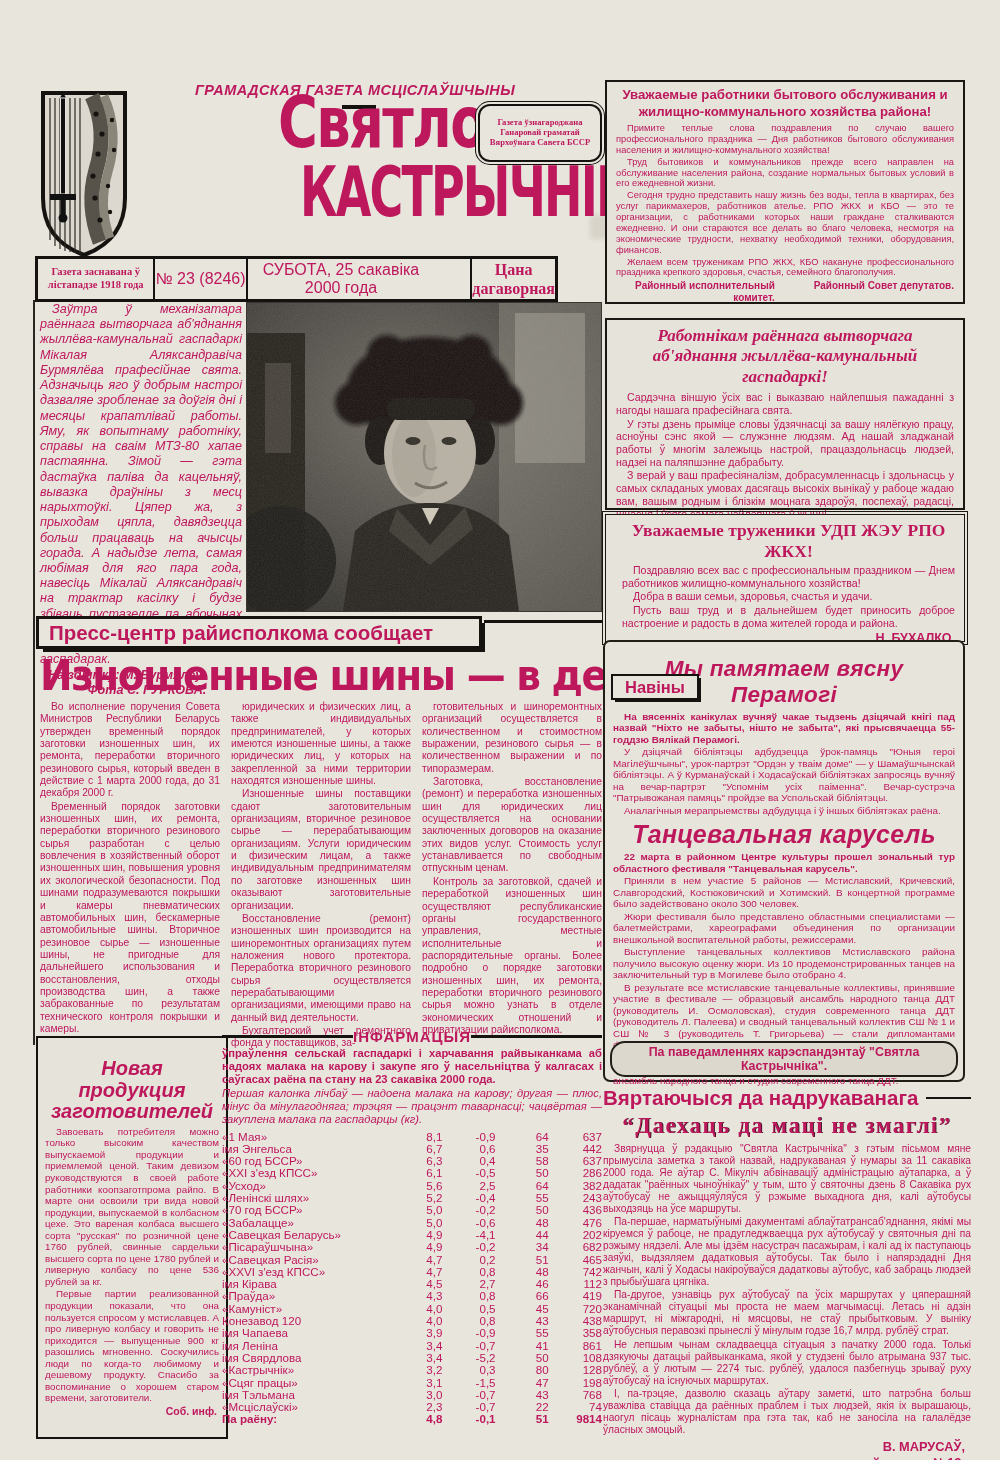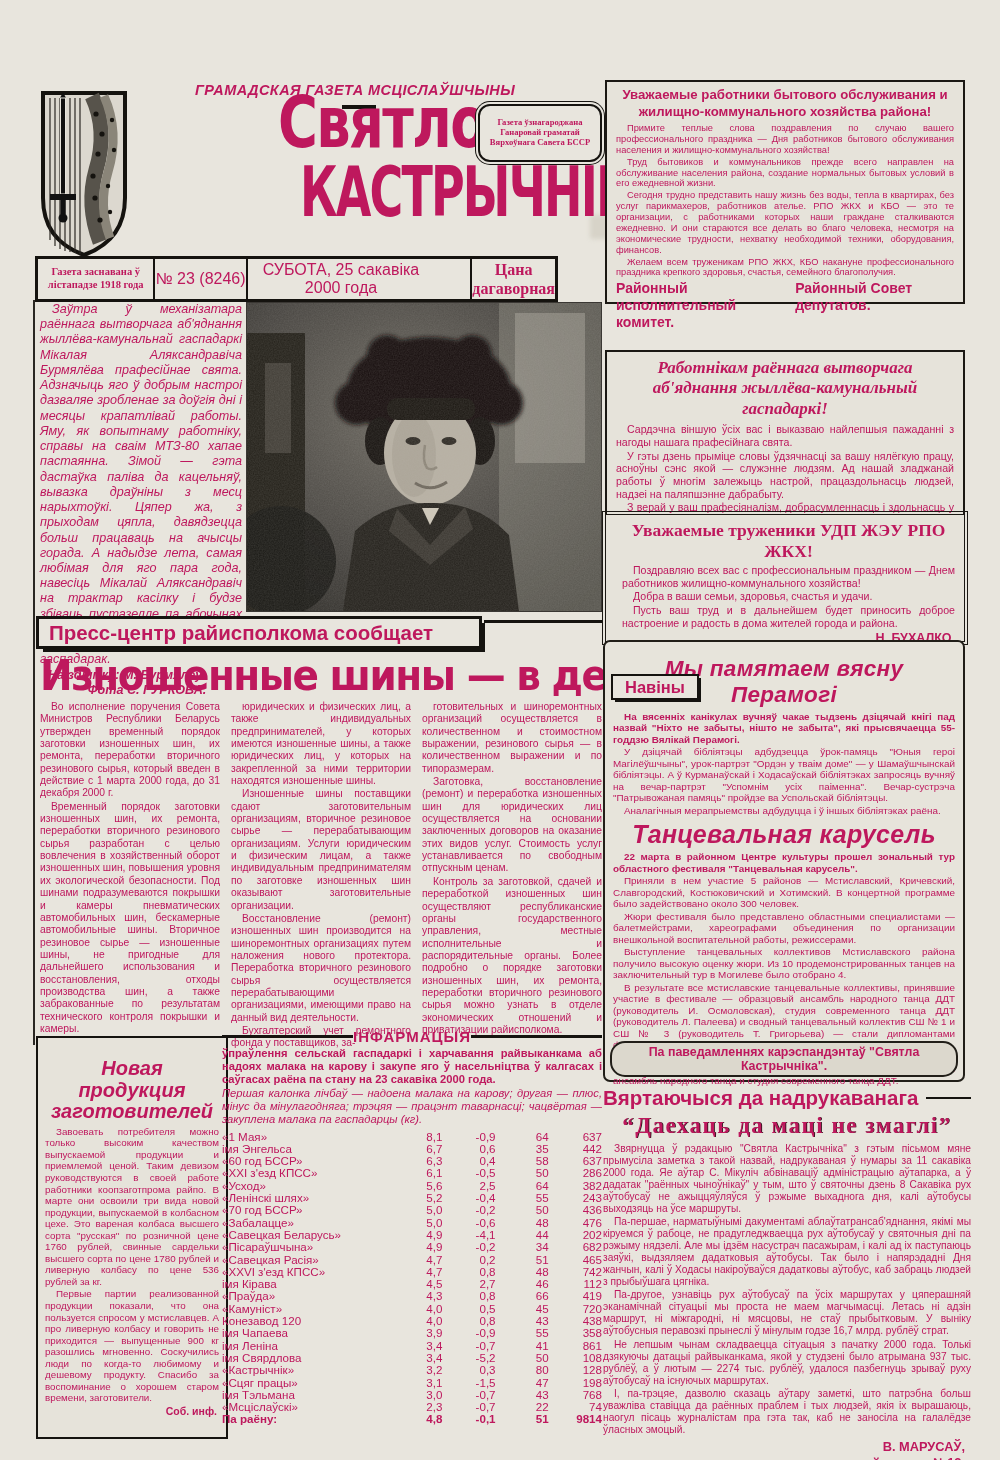--- a/index.html
+++ b/index.html
@@ -31,22 +31,22 @@
   .cell-founded{width:128px;font-family:"Liberation Serif",serif;font-weight:bold;font-size:10.5px;line-height:1.2;}
   .cell-issue{width:100px;font-size:16px;}
   .cell-date{width:207px;font-size:16px;}
   .cell-price{flex:1;font-family:"Liberation Serif",serif;font-weight:bold;font-size:16px;line-height:1.2;margin-left:36px;}
   
   .gbox{left:605px;width:360px;border:2px solid #1b1813;padding:4px 9px;background:#e6e3da;box-sizing:border-box;}
   .g1{top:80px;height:224px;}
   .g1 .gtitle{font-weight:bold;font-size:13.2px;line-height:1.25;text-align:center;margin:1px 0 3px;}
   .g1 .gbody{font-size:9.3px;line-height:1.17;}
   .gsigns{display:flex;justify-content:space-between;margin-top:2px;}
-  .gsigns div{width:47%;text-align:left;font-weight:bold;font-size:14px;line-height:1.2;}
-  .g2{top:318px;height:192px;border-width:2.5px;margin-top:32px;}
+  .gsigns div{width:47%;text-align:right;font-weight:bold;font-size:10px;line-height:1.2;}
+  .g2{top:318px;height:192px;border-width:2.5px;}
   .g2 .gtitle{font-family:"Liberation Serif",serif;font-style:italic;font-weight:bold;
               font-size:17px;line-height:1.2;text-align:center;margin:2px 0 4px;}
   .g2 .gbody{font-size:10.6px;line-height:1.2;}
   .g2 .gsig{text-align:right;font-weight:bold;font-size:12.5px;margin-top:2px;}
   .g3{top:514px;height:128px;border:1px solid #1b1813;outline:1px solid #1b1813;outline-offset:2px;padding-left:16px;}
   .g3 .gtitle{font-family:"Liberation Serif",serif;font-weight:bold;font-size:17.5px;text-align:center;margin:1px 0 2px;}
   .g3 .gbody{font-size:10.6px;line-height:1.2;}
   .g3 .gsig{text-align:right;font-weight:bold;font-size:12.5px;line-height:1.2;}
   
   .vrule{left:33px;top:300px;width:2px;height:745px;background:#2a2722;}

